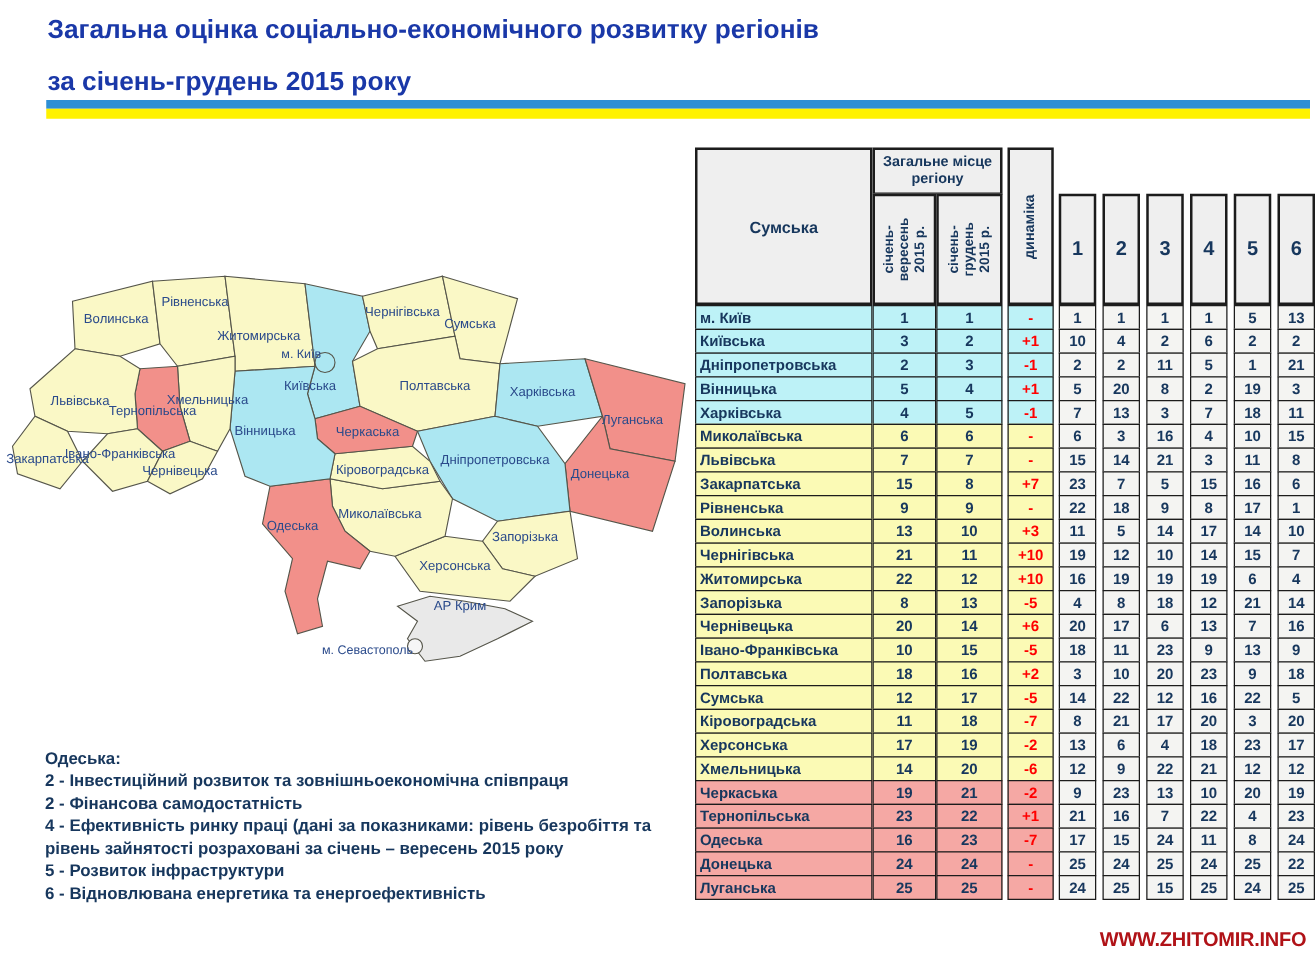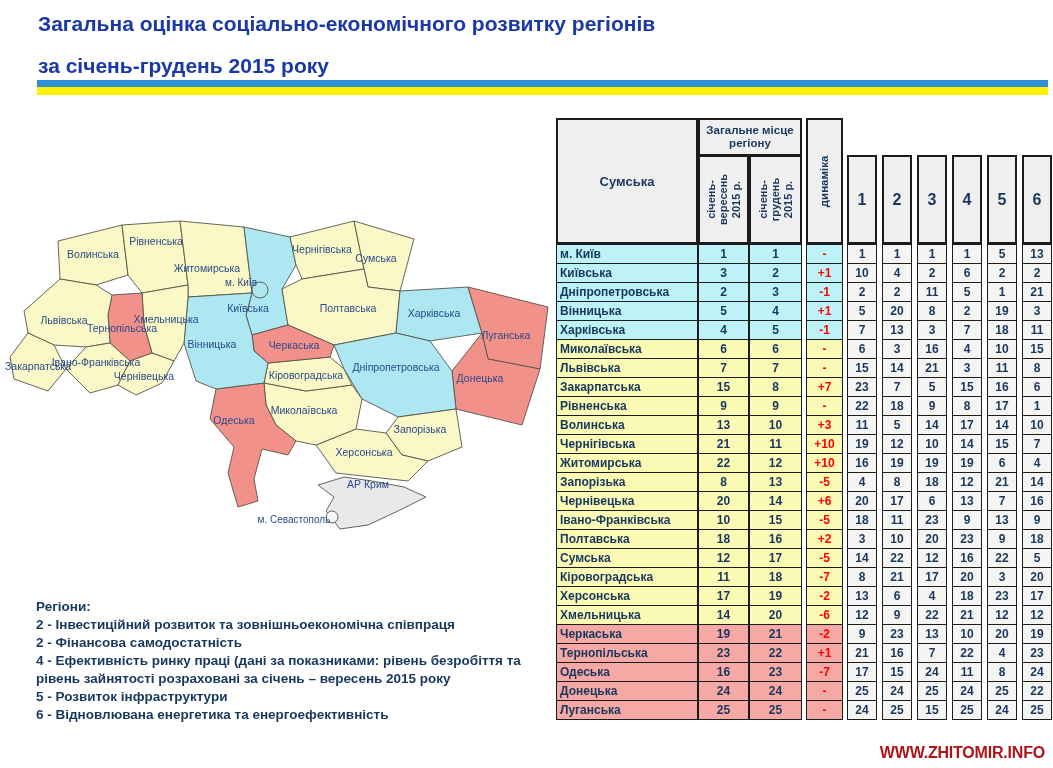--- a/index.html
+++ b/index.html
@@ -613,21 +613,21 @@
           <div class="c val">25</div>
           <div class="sp"></div>
           <div class="c val">24</div>
           <div class="sp"></div>
           <div class="c val">25</div>
         </div>
       </div>
   </div>
 
   <div id="legend">
-    <div>Регіони:</div>
+    <div>Одеська:</div>
     <div>2 - Інвестиційний розвиток та зовнішньоекономічна співпраця</div>
     <div>2 - Фінансова самодостатність</div>
     <div>4 - Ефективність ринку праці (дані за показниками: рівень безробіття та рівень зайнятості розраховані за січень – вересень 2015 року</div>
     <div>5 - Розвиток інфраструктури</div>
     <div>6 - Відновлювана енергетика та енергоефективність</div>
   </div>
 
   <div id="wm">WWW.ZHITOMIR.INFO</div>
 </div>
 

